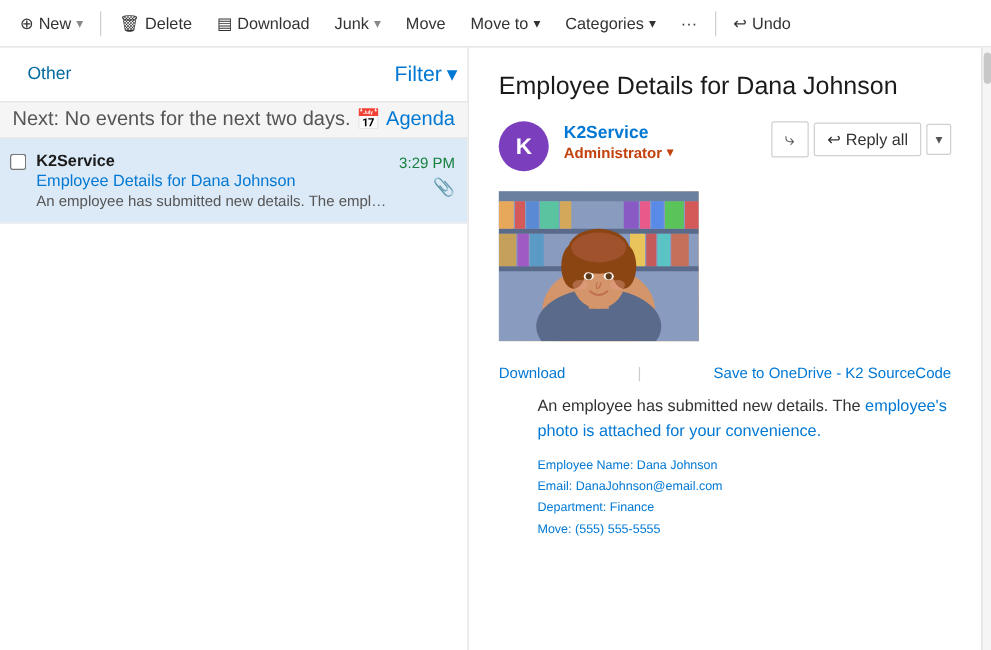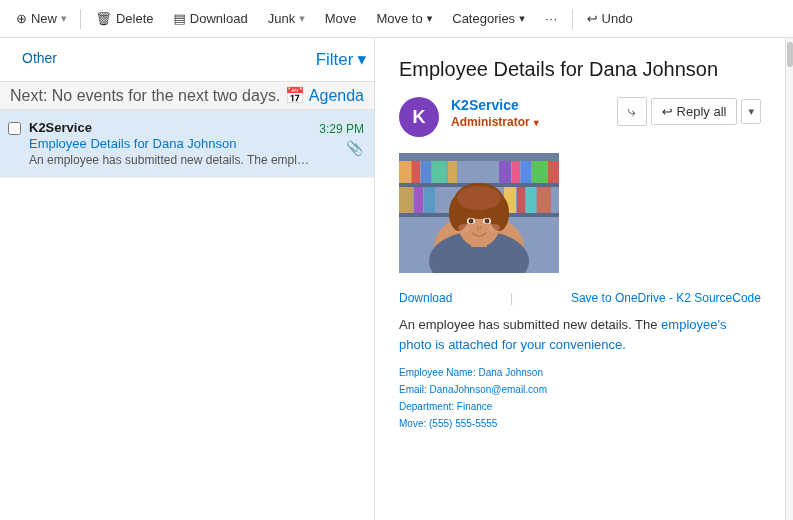--- a/index.html
+++ b/index.html
@@ -75,21 +75,21 @@
       width: 160px; height: 120px; background: linear-gradient(135deg, #8a9bc0 0%, #b5c5d8 30%, #d4a876 60%, #c9956a 80%, #8a7c6e 100%);
       display: flex; align-items: center; justify-content: center; overflow: hidden; position: relative;
     }
     
     .person-svg { width: 160px; height: 120px; }
 
     .photo-actions { display: flex; gap: 0; margin-top: 16px; justify-content: space-between; }
     .photo-action-btn { background: none; border: none; color: #0078d4; font-size: 12px; cursor: pointer; padding: 2px 0; }
     .photo-action-sep { color: #ccc; font-size: 12px; padding: 2px 6px; }
 
-    .email-body { font-size: 13px; color: #333; line-height: 1.5; }
+    .email-body { font-size: 13px; color: #333; line-height: 1.5; margin-left: 31px; }
     .email-body p { margin-bottom: 10px; }
     .highlight { color: #0078d4; }
     .email-details { color: #0078d4; font-size: 10px; line-height: 1.7; }
 
     
     ::-webkit-scrollbar { width: 6px; }
     ::-webkit-scrollbar-track { background: #f1f1f1; }
     ::-webkit-scrollbar-thumb { background: #c0c0c0; border-radius: 3px; }
   </style>
 </head>

